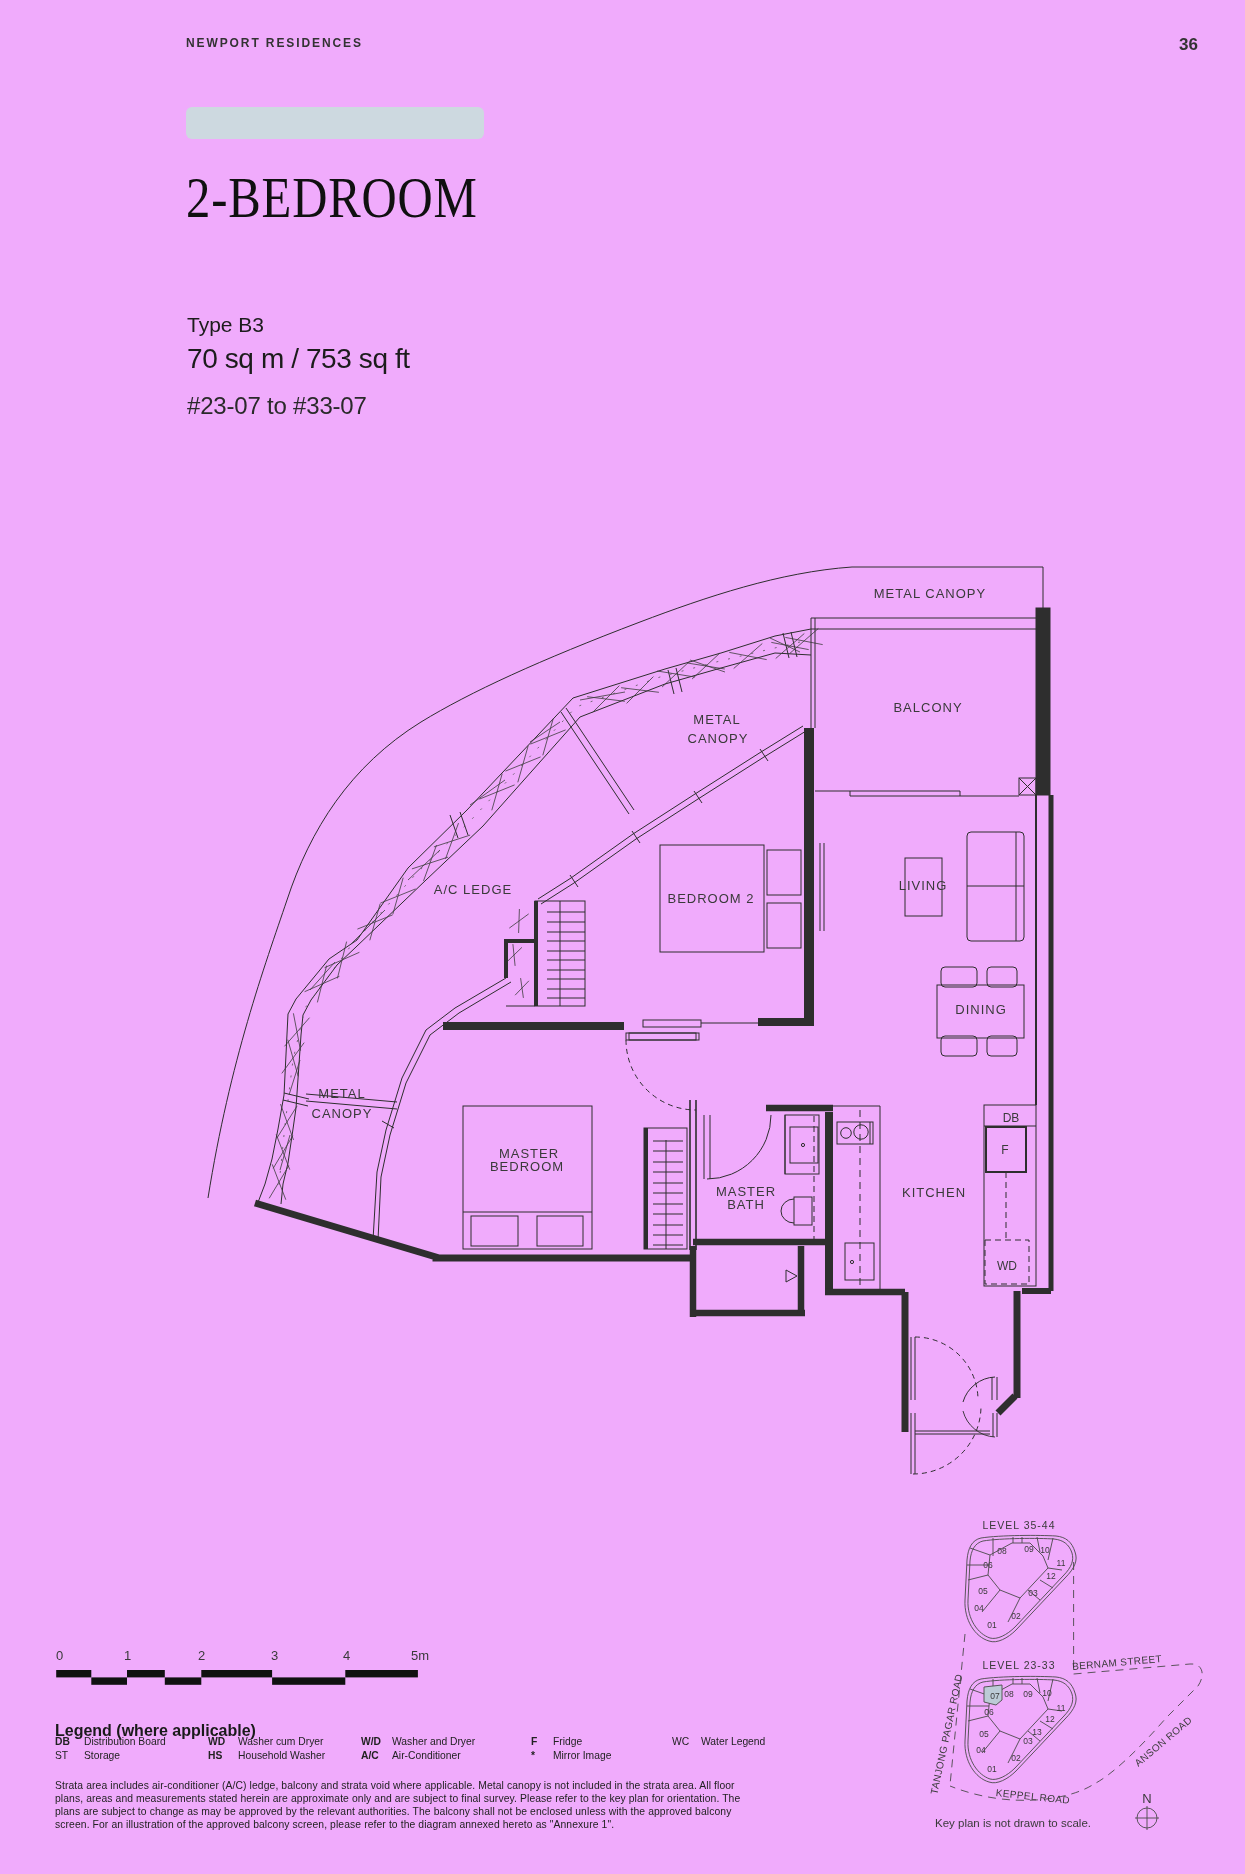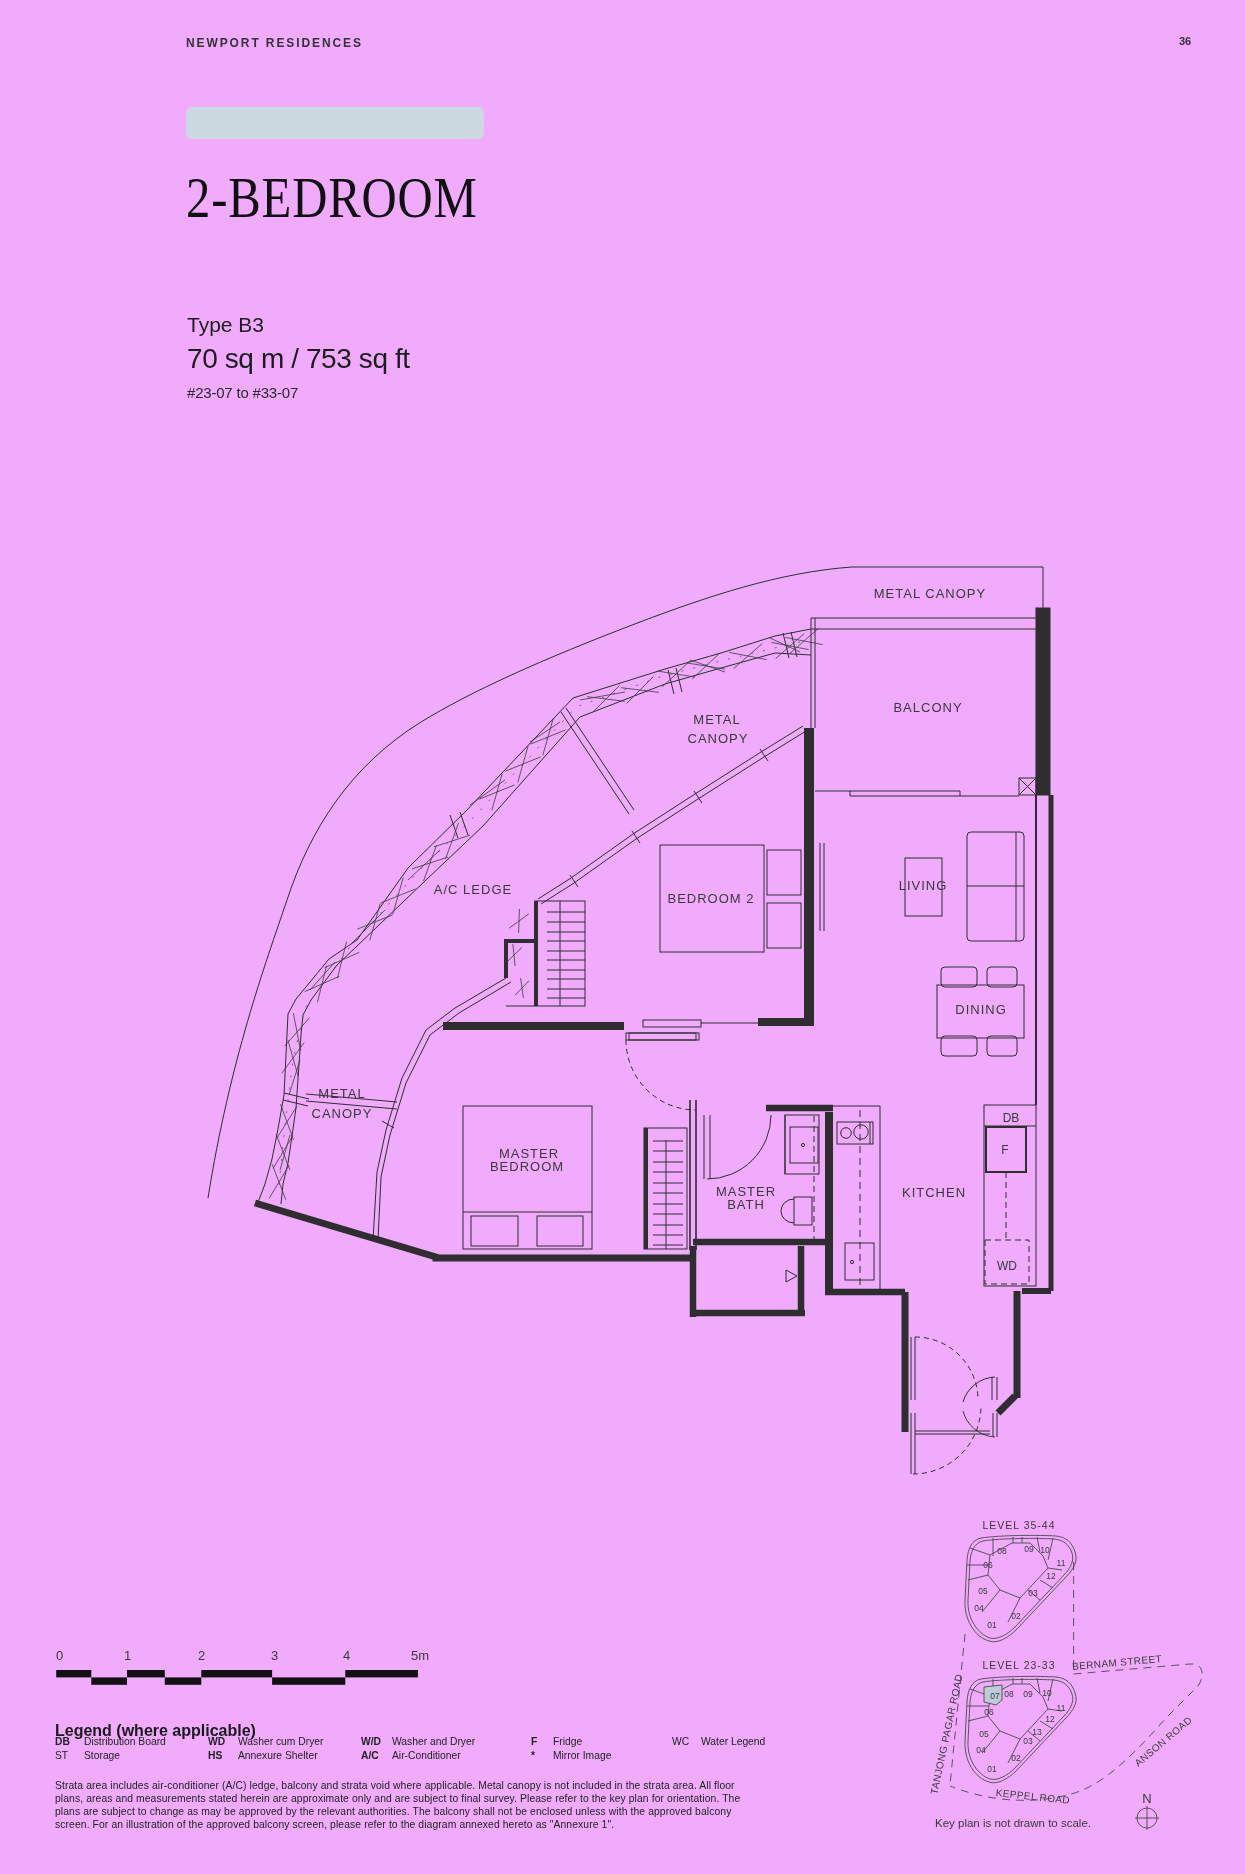--- a/index.html
+++ b/index.html
@@ -5,31 +5,31 @@
 .page{position:relative;width:1245px;height:1874px;background:#f0abfc;font-family:"Liberation Sans",sans-serif;overflow:hidden}
 .abs{position:absolute}
 svg text{font-family:"Liberation Sans",sans-serif;fill:#3a3a3a}
 .pl{font-size:13px;letter-spacing:1px}
 </style></head>
 <body>
 <div class="page">
 
 <div class="abs" style="left:186px;top:36px;font-size:12px;font-weight:bold;letter-spacing:1.9px;color:#333">NEWPORT RESIDENCES</div>
 
-<div class="abs" style="left:1179px;top:35px;font-size:11px;font-weight:bold;color:#333">36</div>
+<div class="abs" style="left:1179px;top:35px;font-size:17px;font-weight:bold;color:#333">36</div>
 
 <div class="abs" style="left:186px;top:107px;width:298px;height:32px;background:#cdd9e0;border-radius:6px"></div>
 
 <div class="abs" style="left:186px;top:164px;font-family:'Liberation Serif',serif;font-size:58px;letter-spacing:1px;color:#101010;transform:scaleX(0.84);transform-origin:left top">2-BEDROOM</div>
 
 <div class="abs" style="left:187px;top:313px;font-size:21px;font-weight:normal;color:#1c1c1c">Type B3</div>
 
 <div class="abs" style="left:187px;top:343px;font-size:28px;letter-spacing:-0.4px;font-weight:normal;color:#1c1c1c">70 sq m / 753 sq ft</div>
 
-<div class="abs" style="left:187px;top:384px;font-size:15px;letter-spacing:-0.2px;color:#2a2a2a">#23-07 to #33-07</div>
+<div class="abs" style="left:187px;top:392px;font-size:24px;letter-spacing:-0.2px;color:#2a2a2a">#23-07 to #33-07</div>
 
 <svg class="abs" style="left:0;top:0" width="1245" height="1874" viewBox="0 0 1245 1874">
 <g fill="none" stroke="#2e2e2e" stroke-width="1">
 
 <g>
 <path d="M1043,567 L852,567 C780,572 706,597 640,622 C540,660 470,692 421,722 C350,766 310,830 287,900 C265,965 230,1060 208,1198"></path>
 <path d="M1043,567 L1043,608"></path>
 </g>
 
 <path d="M811,629 L775,636 L721,653 L665,669 L573,698 L467,810 L408,868 L357,940 L329,959 L296,999 L288,1014 L284,1095 L278,1129 L272,1159 L265,1184 L257,1205"></path>
@@ -499,21 +499,21 @@
       <div style="position:absolute;left:337px">Washer and Dryer</div>
 <div style="position:absolute;left:476px;font-weight:bold">F</div>
       <div style="position:absolute;left:498px">Fridge</div>
 <div style="position:absolute;left:617px;font-weight:normal">WC</div>
       <div style="position:absolute;left:646px">Water Legend</div>
 </div>
 <div class="abs" style="left:55px;top:1749.5px;width:760px;font-size:10.3px;color:#222">
 <div style="position:absolute;left:0;font-weight:normal">ST</div>
       <div style="position:absolute;left:29px">Storage</div>
 <div style="position:absolute;left:153px;font-weight:bold">HS</div>
-      <div style="position:absolute;left:183px">Annexure Shelter</div>
+      <div style="position:absolute;left:183px">Household Washer</div>
 <div style="position:absolute;left:306px;font-weight:bold">A/C</div>
       <div style="position:absolute;left:337px">Air-Conditioner</div>
 <div style="position:absolute;left:476px;font-weight:bold">*</div>
       <div style="position:absolute;left:498px">Mirror Image</div>
 </div>
 
 <div class="abs" style="left:55px;top:1779px;font-size:10.35px;line-height:13.1px;color:#222;white-space:nowrap;letter-spacing:0.1px">Strata area includes air-conditioner (A/C) ledge, balcony and strata void where applicable. Metal canopy is not included in the strata area. All floor<br>plans, areas and measurements stated herein are approximate only and are subject to final survey. Please refer to the key plan for orientation. The<br>plans are subject to change as may be approved by the relevant authorities. The balcony shall not be enclosed unless with the approved balcony<br>screen. For an illustration of the approved balcony screen, please refer to the diagram annexed hereto as "Annexure 1".</div>
 
 </div>
 </body></html>

